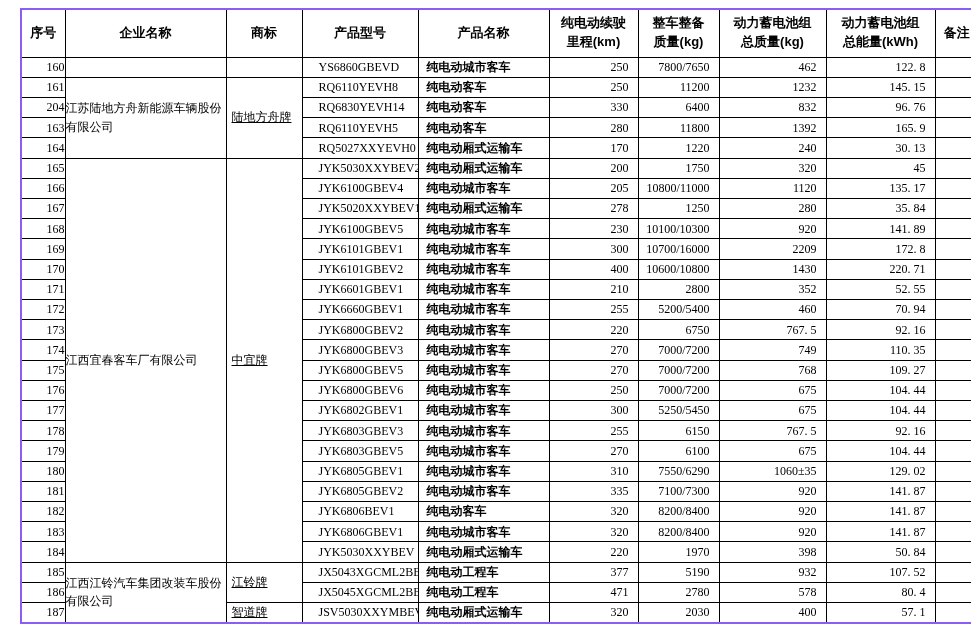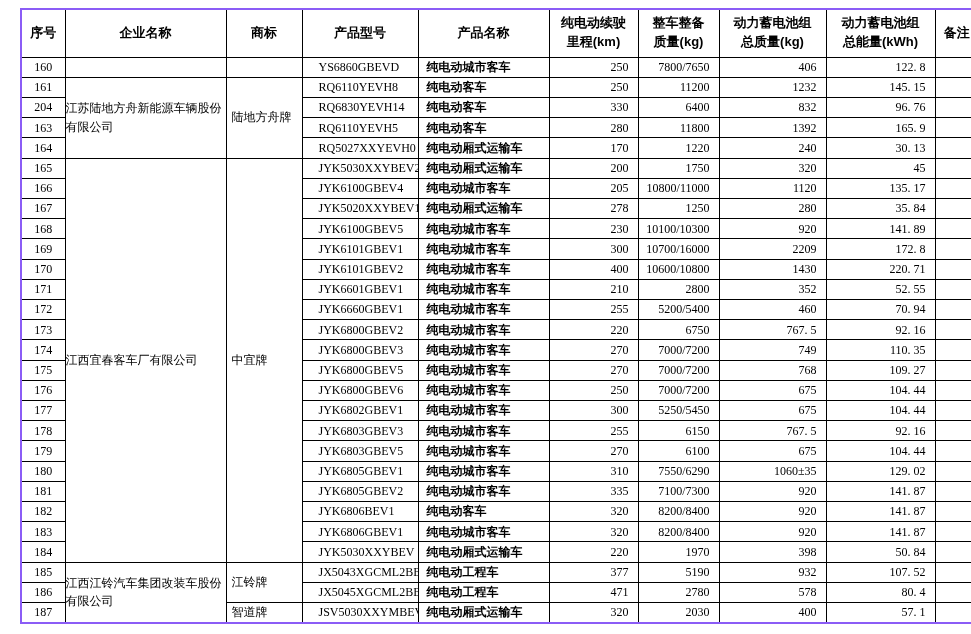--- a/index.html
+++ b/index.html
@@ -29,23 +29,23 @@
     font-family:"Liberation Sans","DejaVu Sans",sans-serif;
     font-weight:bold;
     font-size:13px;
     text-align:center;
     white-space:pre-line;
     line-height:1.45;
     padding:0 1px;
   }
   tbody tr{height:20px;}
   td{font-size:12px;line-height:1.2;padding:0;}
-  td.c-no{text-align:center;}
+  td.c-no{text-align:right;}
   td.c-company{text-align:left;padding:0 0;line-height:1.55;}
-  td.c-tm{text-align:left;padding:0 5px;}
+  td.c-tm{text-align:left;padding:0 5px;text-decoration:underline;}
   td.c-model{text-align:left;padding-left:16px;white-space:nowrap;}
   td.c-name{text-align:left;padding-left:8px;white-space:nowrap;font-weight:bold;}
   td.c-num{text-align:right;padding-right:9px;white-space:nowrap;}
   td.c-remark{}
 </style>
 </head>
 <body>
 
 <div class="page">
   <table class="catalog">
@@ -81,21 +81,21 @@
     </thead>
     <tbody id="catalog-body">
         <tr>
           <td class="c-no">160</td>
           <td class="c-company"></td>
           <td class="c-tm"></td>
           <td class="c-model">YS6860GBEVD</td>
           <td class="c-name">纯电动城市客车</td>
           <td class="c-num">250</td>
           <td class="c-num">7800/7650</td>
-          <td class="c-num">406</td>
+          <td class="c-num">462</td>
           <td class="c-num">122. 8</td>
           <td class="c-remark"></td>
         </tr>
         <tr>
           <td class="c-no">161</td>
           <td class="c-company" rowspan="4">江苏陆地方舟新能源车辆股份有限公司</td>
           <td class="c-tm" rowspan="4">陆地方舟牌</td>
           <td class="c-model">RQ6110YEVH8</td>
           <td class="c-name">纯电动客车</td>
           <td class="c-num">250</td>

